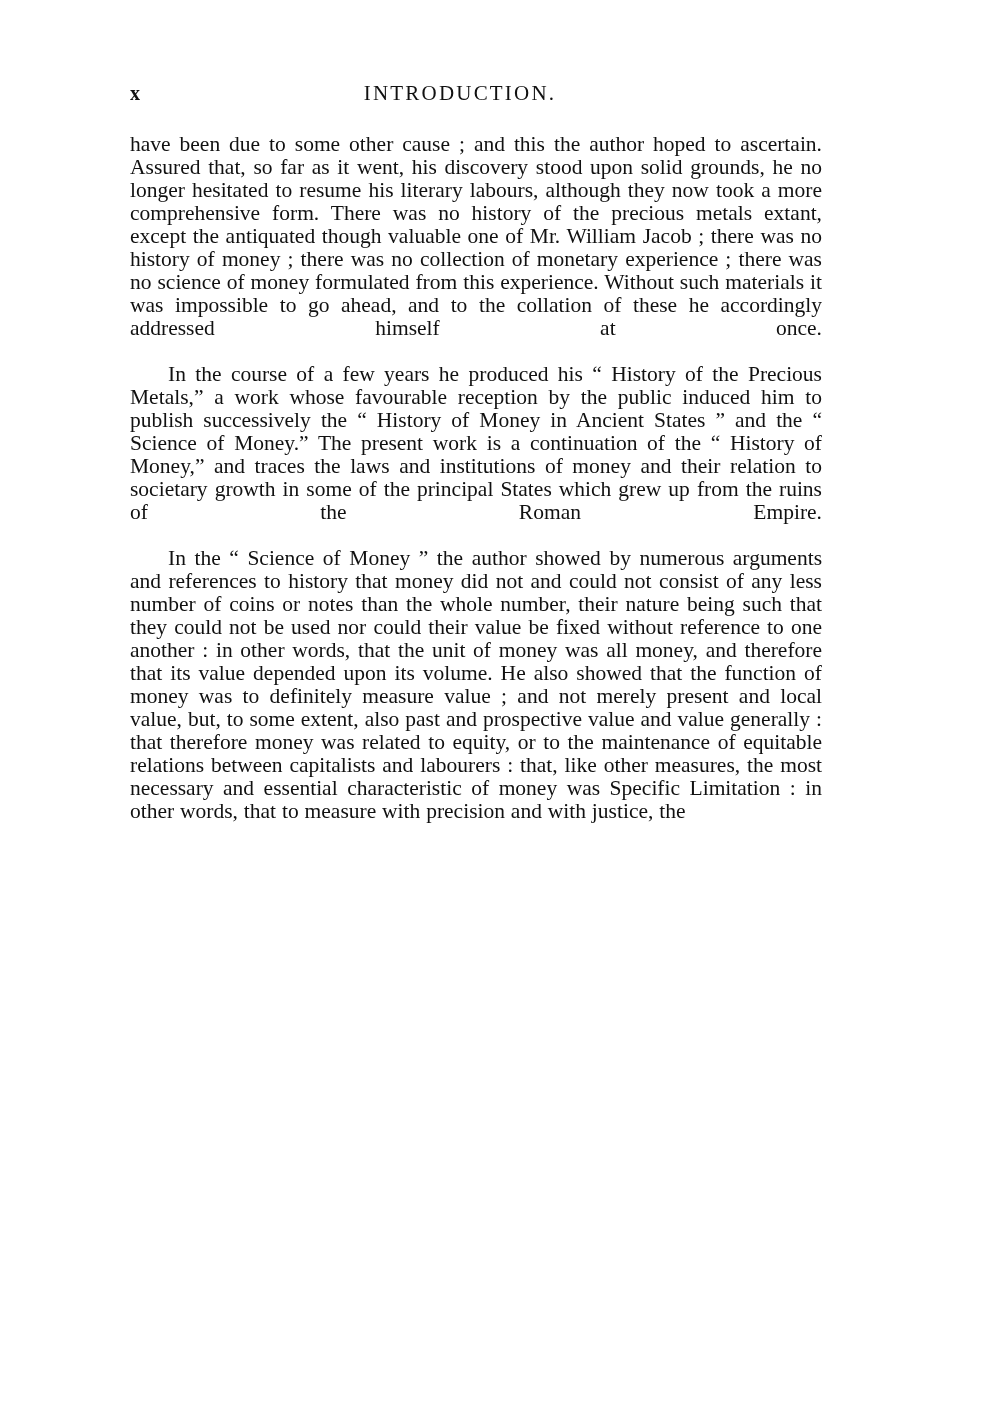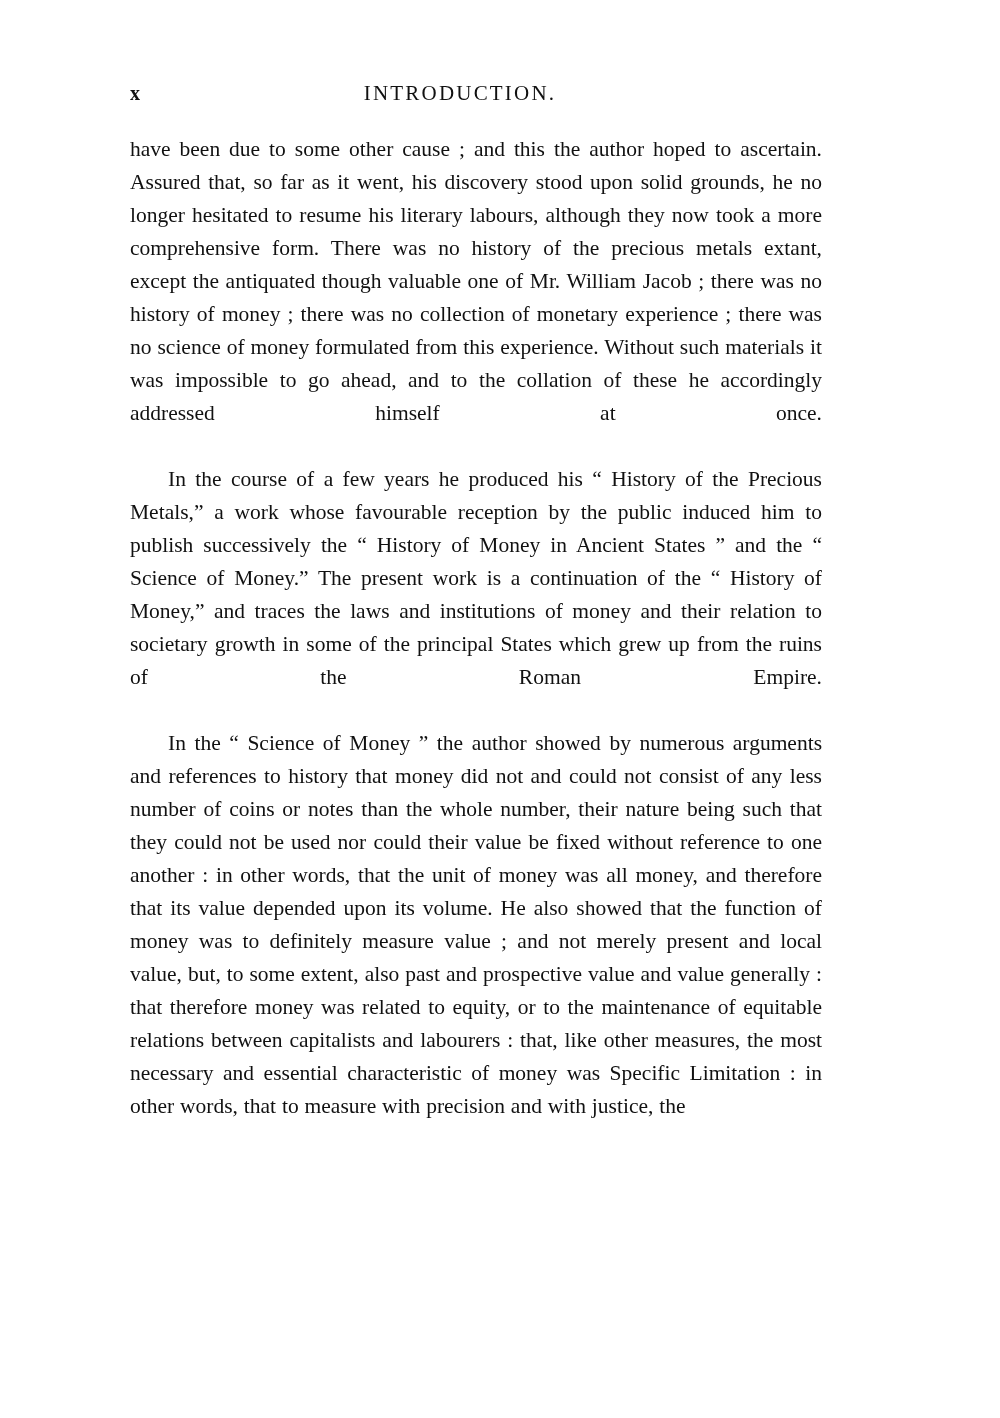--- a/index.html
+++ b/index.html
@@ -56,21 +56,21 @@
   .textblock {
     position: absolute;
     left: 130px;
     top: 133px;
     width: 692px;
   }
 
   p.para {
     margin: 0;
     font-size: 21.5px;
-    line-height: 33px;
+    line-height: 23px;
     text-align: justify;
     text-justify: inter-word;
     text-indent: 0;
     word-spacing: 0.5px;
     hyphens: none;
   }
 
   p.para.indent {
     text-indent: 38px;
     font-family: Liberation Serif, serif;

